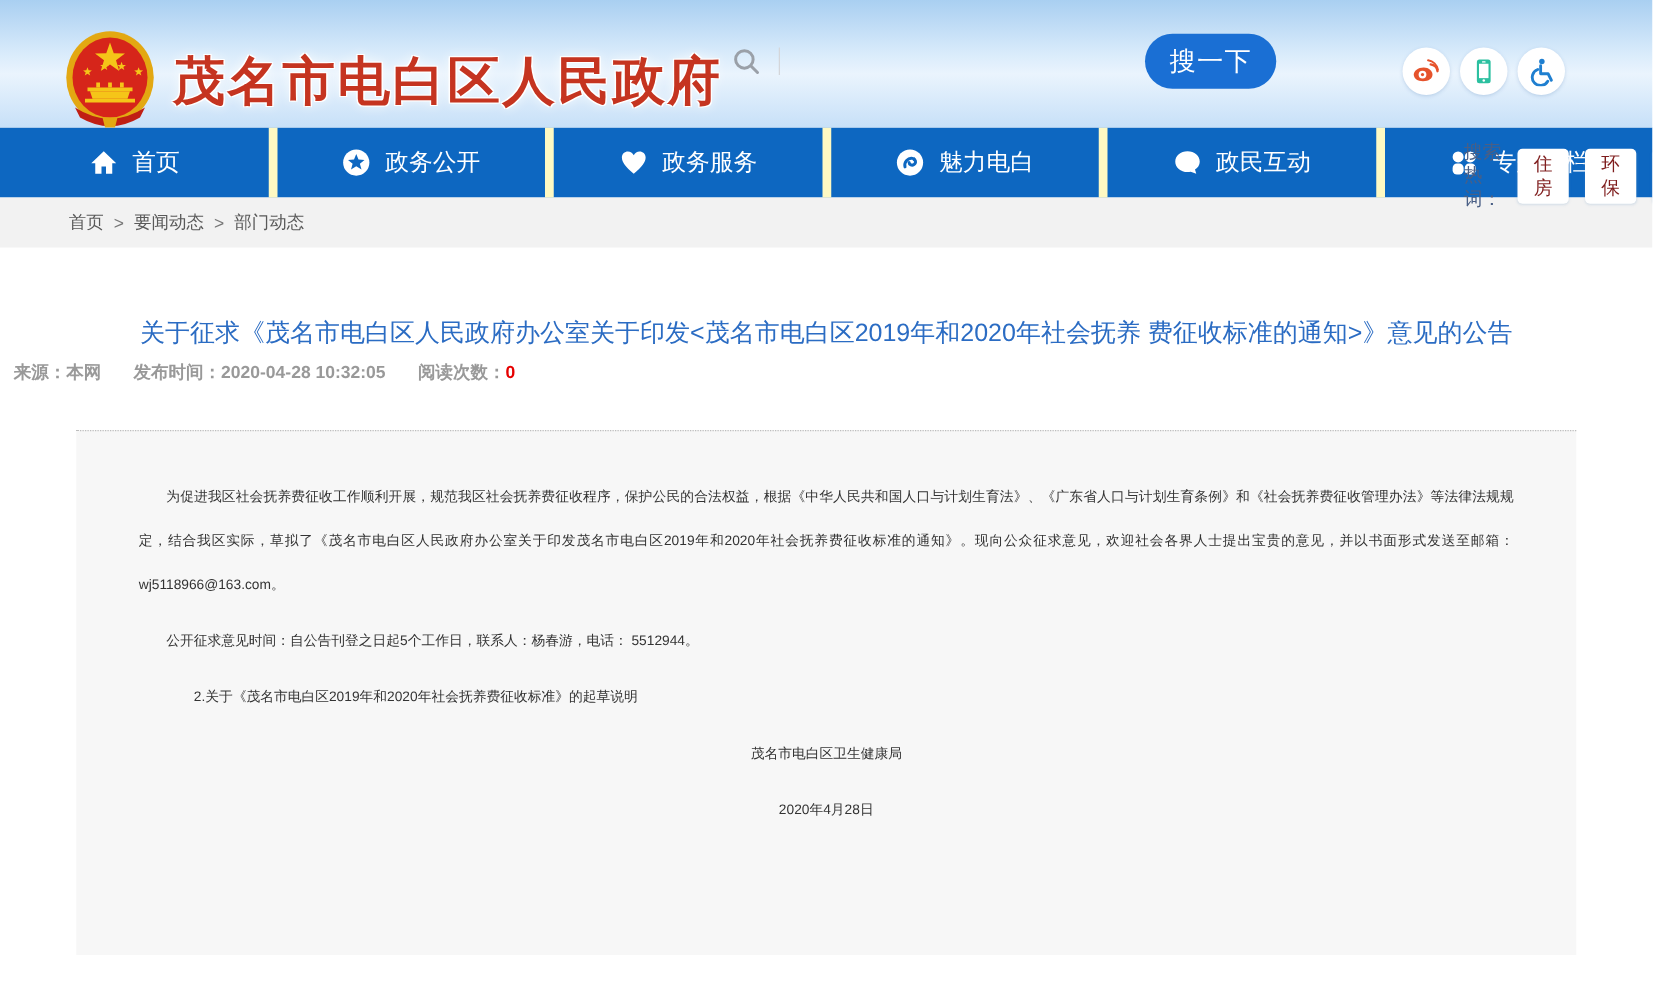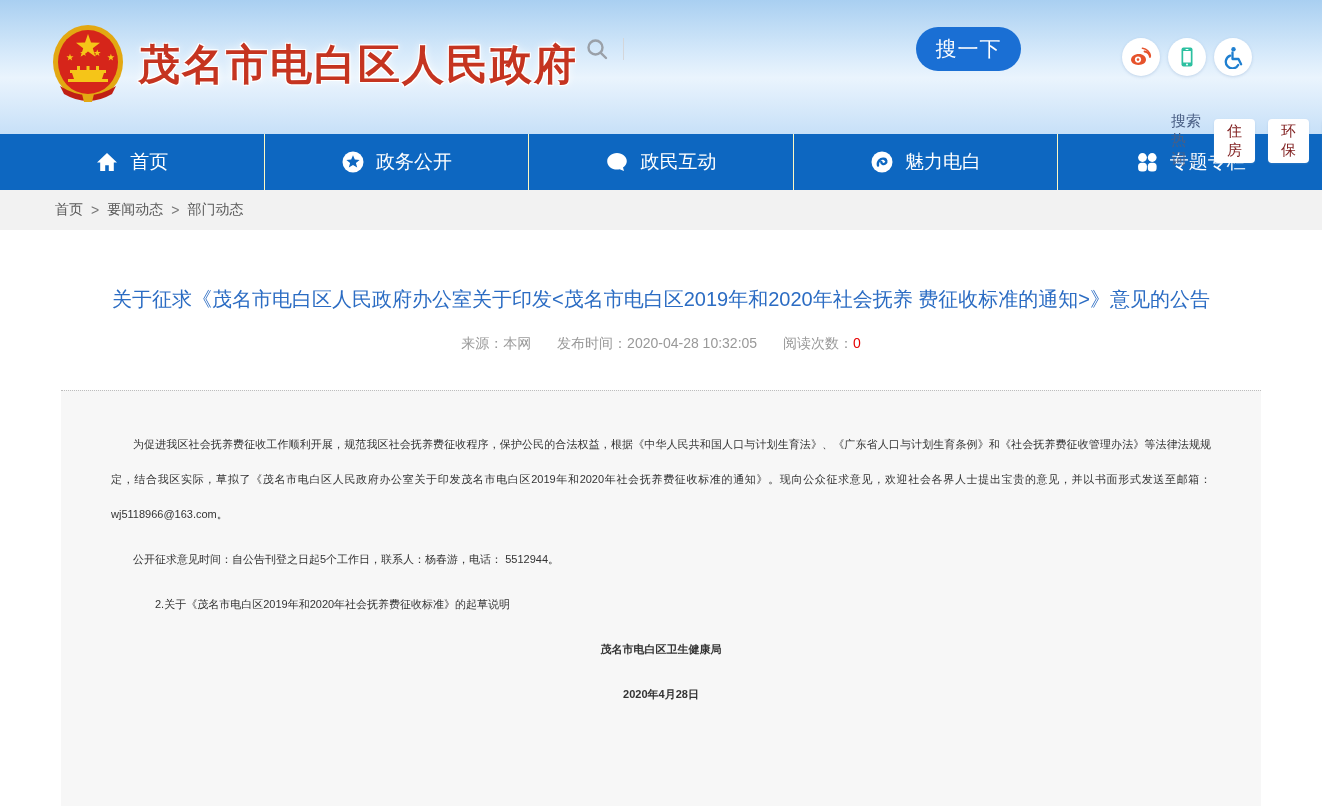--- a/index.html
+++ b/index.html
@@ -1,20 +1,20 @@
 <!DOCTYPE html>
 <html><head>
 <meta charset="utf-8">
 <style>
   * { margin:0; padding:0; box-sizing:border-box; }
   html,body { width:1322px; height:806px; overflow:hidden; background:#fff;
     font-family:"Liberation Sans","DejaVu Sans",sans-serif; }
 
   
-  .banner { position:relative; height:134px;
+  .banner { position:relative; height:102px;
     background:linear-gradient(180deg,#a9cff1 0%,#d9ebfb 42%,#eaf4fd 58%,#c7e0f8 100%); }
   .logo { position:absolute; left:52px; top:24px; display:flex; align-items:center; gap:14px; cursor:pointer; }
   .emblem { width:72px; height:82px; }
   .site-title { font-size:42px; font-weight:900; letter-spacing:2px; color:#c53420;
     text-shadow:1px 1px 0 #fff,-1px -1px 0 #fff,1px -1px 0 #fff,-1px 1px 0 #fff,0 0 9px rgba(255,255,255,.95); }
 
   .search-wrap { position:absolute; left:567px; top:28px; width:470px; }
   .search-box { position:relative; height:42px; }
   .search-box input { width:375px; height:42px; border:none; outline:none; border-radius:21px;
     background:#fff; padding:0 20px 0 80px; font-size:18px; color:#333; }
@@ -30,42 +30,42 @@
     cursor:pointer; box-shadow:0 1px 2px rgba(120,160,200,.25);text-align:right; }
 
   .quick-icons { position:absolute; right:70px; top:38px; display:flex; gap:8px; }
   .qcircle { width:38px; height:38px; border-radius:50%; background:#fff; display:flex;
     align-items:center; justify-content:center; cursor:pointer; box-shadow:0 1px 3px rgba(100,140,190,.3); }
 
   
   .main-nav { height:56px; background:#0d67c1; display:flex; }
   .nav-item { flex:1; display:flex; align-items:center; justify-content:center; gap:11px;
     color:#fff; font-size:19px; cursor:pointer; }
-  .nav-item + .nav-item { border-left:1px solid #fef9c3; }
+  .nav-item + .nav-item { border-left:7px solid #fef9c3; }
 
   
   .crumb-bar { height:40px; background:#f2f2f2; display:flex; align-items:center;
     padding-left:55px; font-size:14px; color:#595959; }
   .crumb-bar a { color:#595959; text-decoration:none; cursor:pointer; }
   .crumb-sep { margin:0 8px; color:#777; }
 
   
   .article-head { padding-top:53px; }
   .page-title { width:1104px; margin:0 auto; text-align:center; color:#2b6cc3;
     font-size:20px; font-weight:400; line-height:33px; }
-  .meta { margin-top:19px; text-align:center; font-size:14px; color:#999; }
+  .meta { margin-top:5px; font-size:14px; color:#999;font-weight:bold; }
   .meta span.seg { margin:0 11px; }
   .views-count { color:#e60000; }
 
   .content-panel { width:1200px; margin:37px auto 0; background:#f7f7f7;
     border-top:1px dotted #bdbdbd; padding:26px 38px 70px; min-height:420px; }
   .content-panel p { font-size:11px; color:#333; line-height:35px; text-indent:2em;
     text-align:justify; margin:10px 12px; }
   .content-panel p.attach-2 { text-indent:4em; }
-  .content-panel p.centered { text-align:center; text-indent:0;font-weight:bold; }
+  .content-panel p.centered { text-align:center; text-indent:0; }
 </style>
 </head>
 <body>
 
 <header class="banner">
   <div class="logo">
     <svg class="emblem" viewBox="0 0 72 82">
       <ellipse cx="36" cy="38" rx="35" ry="37" fill="#e3a812"></ellipse>
       <ellipse cx="36" cy="38" rx="30" ry="32" fill="#d6251a"></ellipse>
       <path d="M36 10 l3 8.5 9 .3 -7.2 5.4 2.6 8.6 -7.4-5.2 -7.4 5.2 2.6-8.6 -7.2-5.4 9-.3 z" fill="#f5c518"></path>
@@ -144,31 +144,37 @@
   </div>
   <div class="nav-item">
     <svg width="24" height="24" viewBox="0 0 24 24">
       <circle cx="12" cy="12" r="10.5" fill="#fff"></circle>
       <path d="M12 5.2 l1.8 4.4 4.8 .3 -3.7 3 1.3 4.7 -4.2-2.7 -4.2 2.7 1.3-4.7 -3.7-3 4.8-.3 z" fill="#0d67c1"></path>
     </svg>
     <span>政务公开</span>
   </div>
   <div class="nav-item">
     <svg width="24" height="24" viewBox="0 0 24 24">
-      <path d="M12 3 C6.5 3 2.2 6.7 2.2 11.3 C2.2 15.9 6.5 19.6 12 19.6 c.9 0 1.8-.1 2.6-.3 L19 21 l-1-3.4 c2.3-1.5 3.8-3.8 3.8-6.3 C21.8 6.7 17.5 3 12 3 Z" fill="#fff"></path>
-    </svg>
-    <span>政民互动</span>
+      <path d="M12 21 C5.4 15.4 2.5 11.6 2.5 8 C2.5 5 4.8 3.2 7.3 3.2 C9.3 3.2 11.1 4.4 12 6.2 C12.9 4.4 14.7 3.2 16.7 3.2 C19.2 3.2 21.5 5 21.5 8 C21.5 11.6 18.6 15.4 12 21 Z" fill="#fff"></path>
+    </svg>
+    <span>政务服务</span>
   </div>
   <div class="nav-item">
     <svg width="24" height="24" viewBox="0 0 24 24">
       <circle cx="12" cy="12" r="10.5" fill="#fff"></circle>
       <path d="M8 15.5 c-1-4 2.5-7.5 6-6.8 c2.6 .5 3.2 3.6 1.2 4.9 c-1.7 1.1-3.9 .2-3.9-1.6" fill="none" stroke="#0d67c1" stroke-width="2.4" stroke-linecap="round"></path>
       <path d="M15.5 7.5 l1.6 2.8 -3 .4 z" fill="#0d67c1"></path>
     </svg>
     <span>魅力电白</span>
+  </div>
+  <div class="nav-item">
+    <svg width="24" height="24" viewBox="0 0 24 24">
+      <path d="M12 3 C6.5 3 2.2 6.7 2.2 11.3 C2.2 15.9 6.5 19.6 12 19.6 c.9 0 1.8-.1 2.6-.3 L19 21 l-1-3.4 c2.3-1.5 3.8-3.8 3.8-6.3 C21.8 6.7 17.5 3 12 3 Z" fill="#fff"></path>
+    </svg>
+    <span>政民互动</span>
   </div>
   <div class="nav-item">
     <svg width="24" height="24" viewBox="0 0 24 24">
       <circle cx="7.5" cy="7.5" r="4.4" fill="#fff"></circle>
       <circle cx="17.2" cy="7.5" r="4.4" fill="#fff"></circle>
       <rect x="3.1" y="12.8" width="8.8" height="8.8" rx="3.5" fill="#fff"></rect>
       <rect x="12.8" y="12.8" width="8.8" height="8.8" rx="3.5" fill="#fff"></rect>
     </svg>
     <span>专题专栏</span>
   </div>

